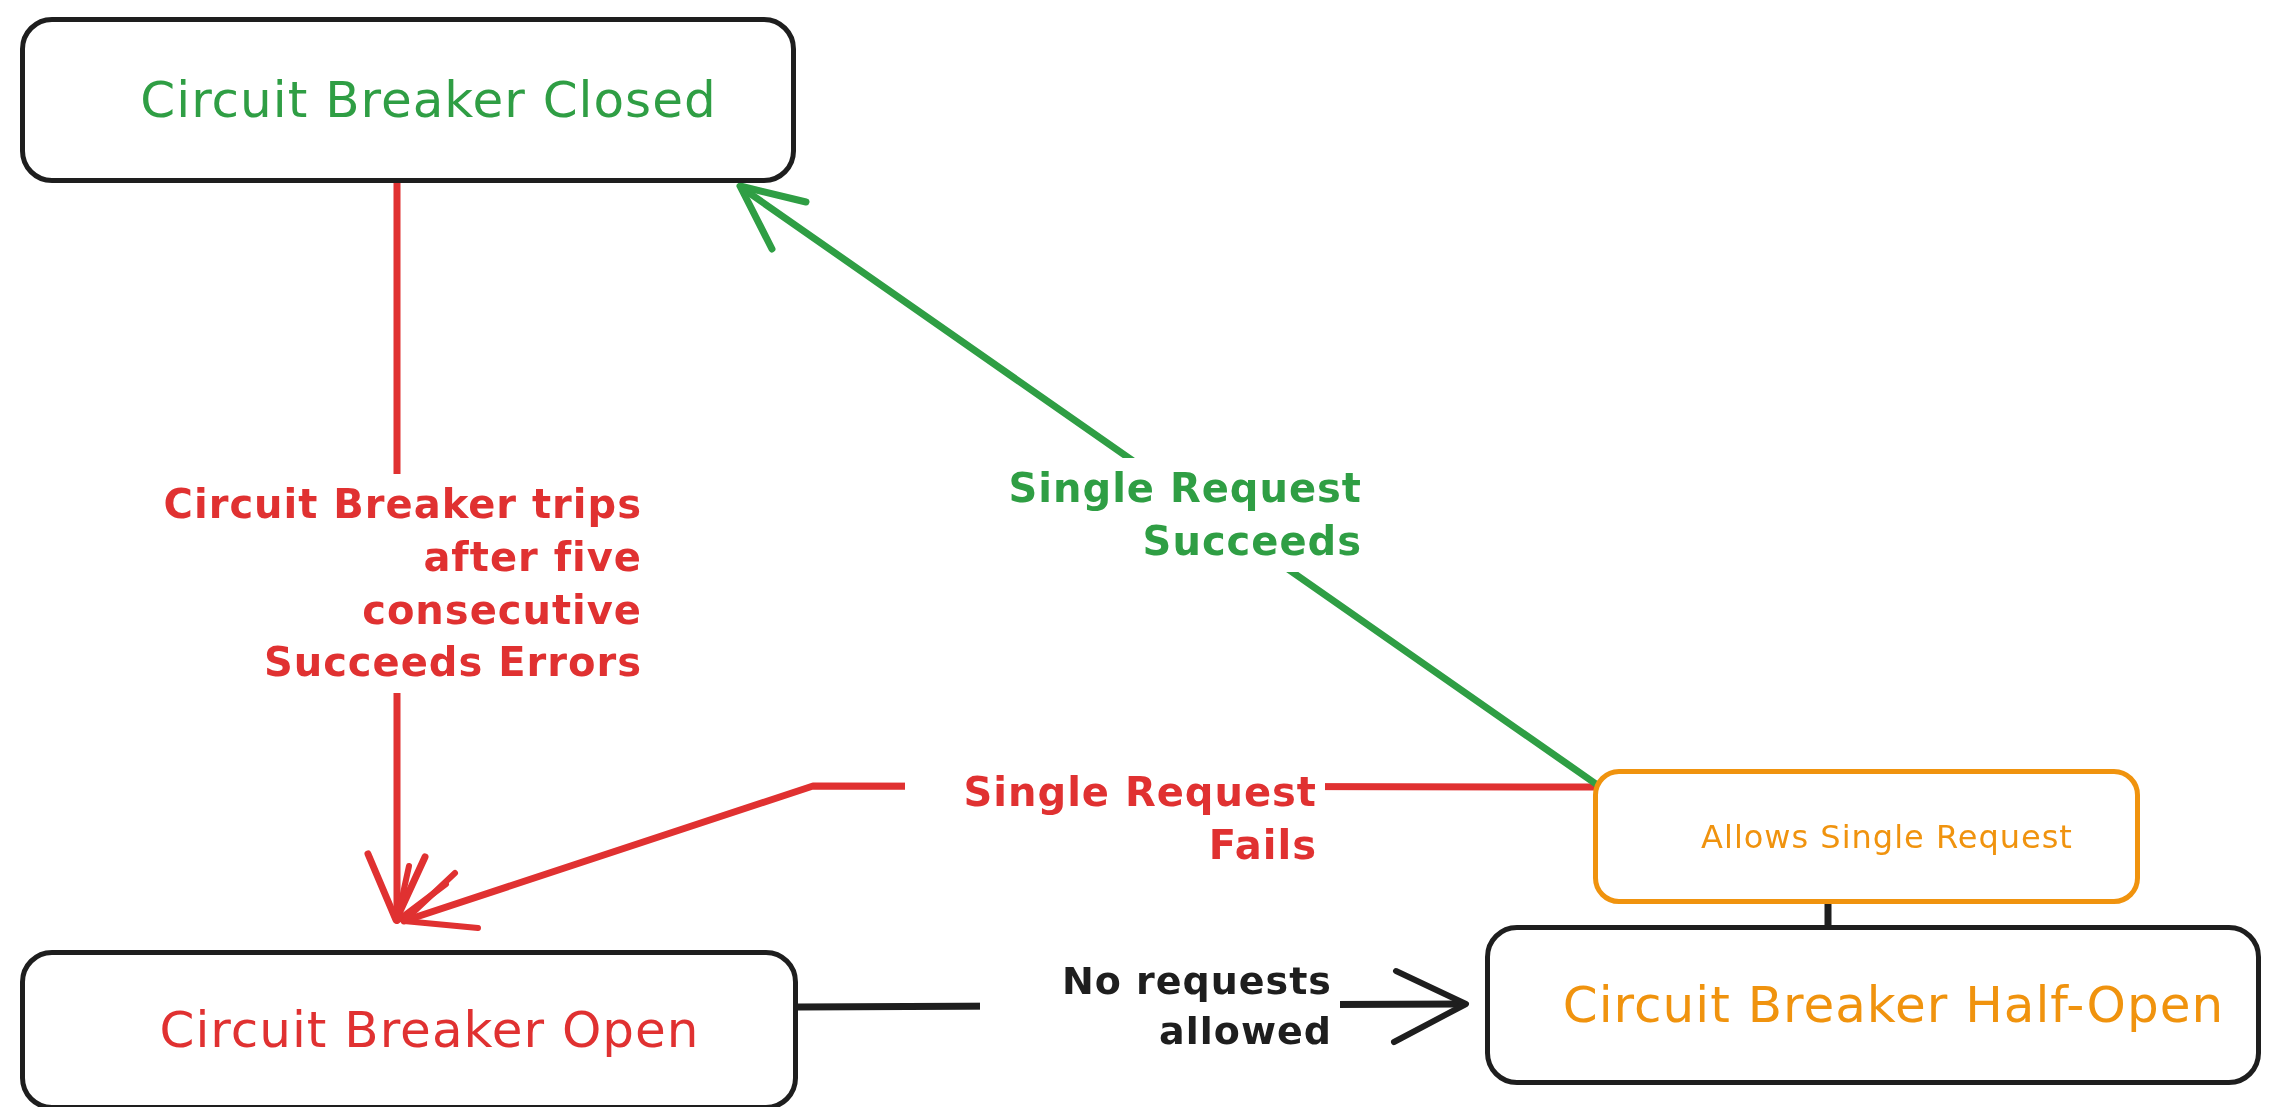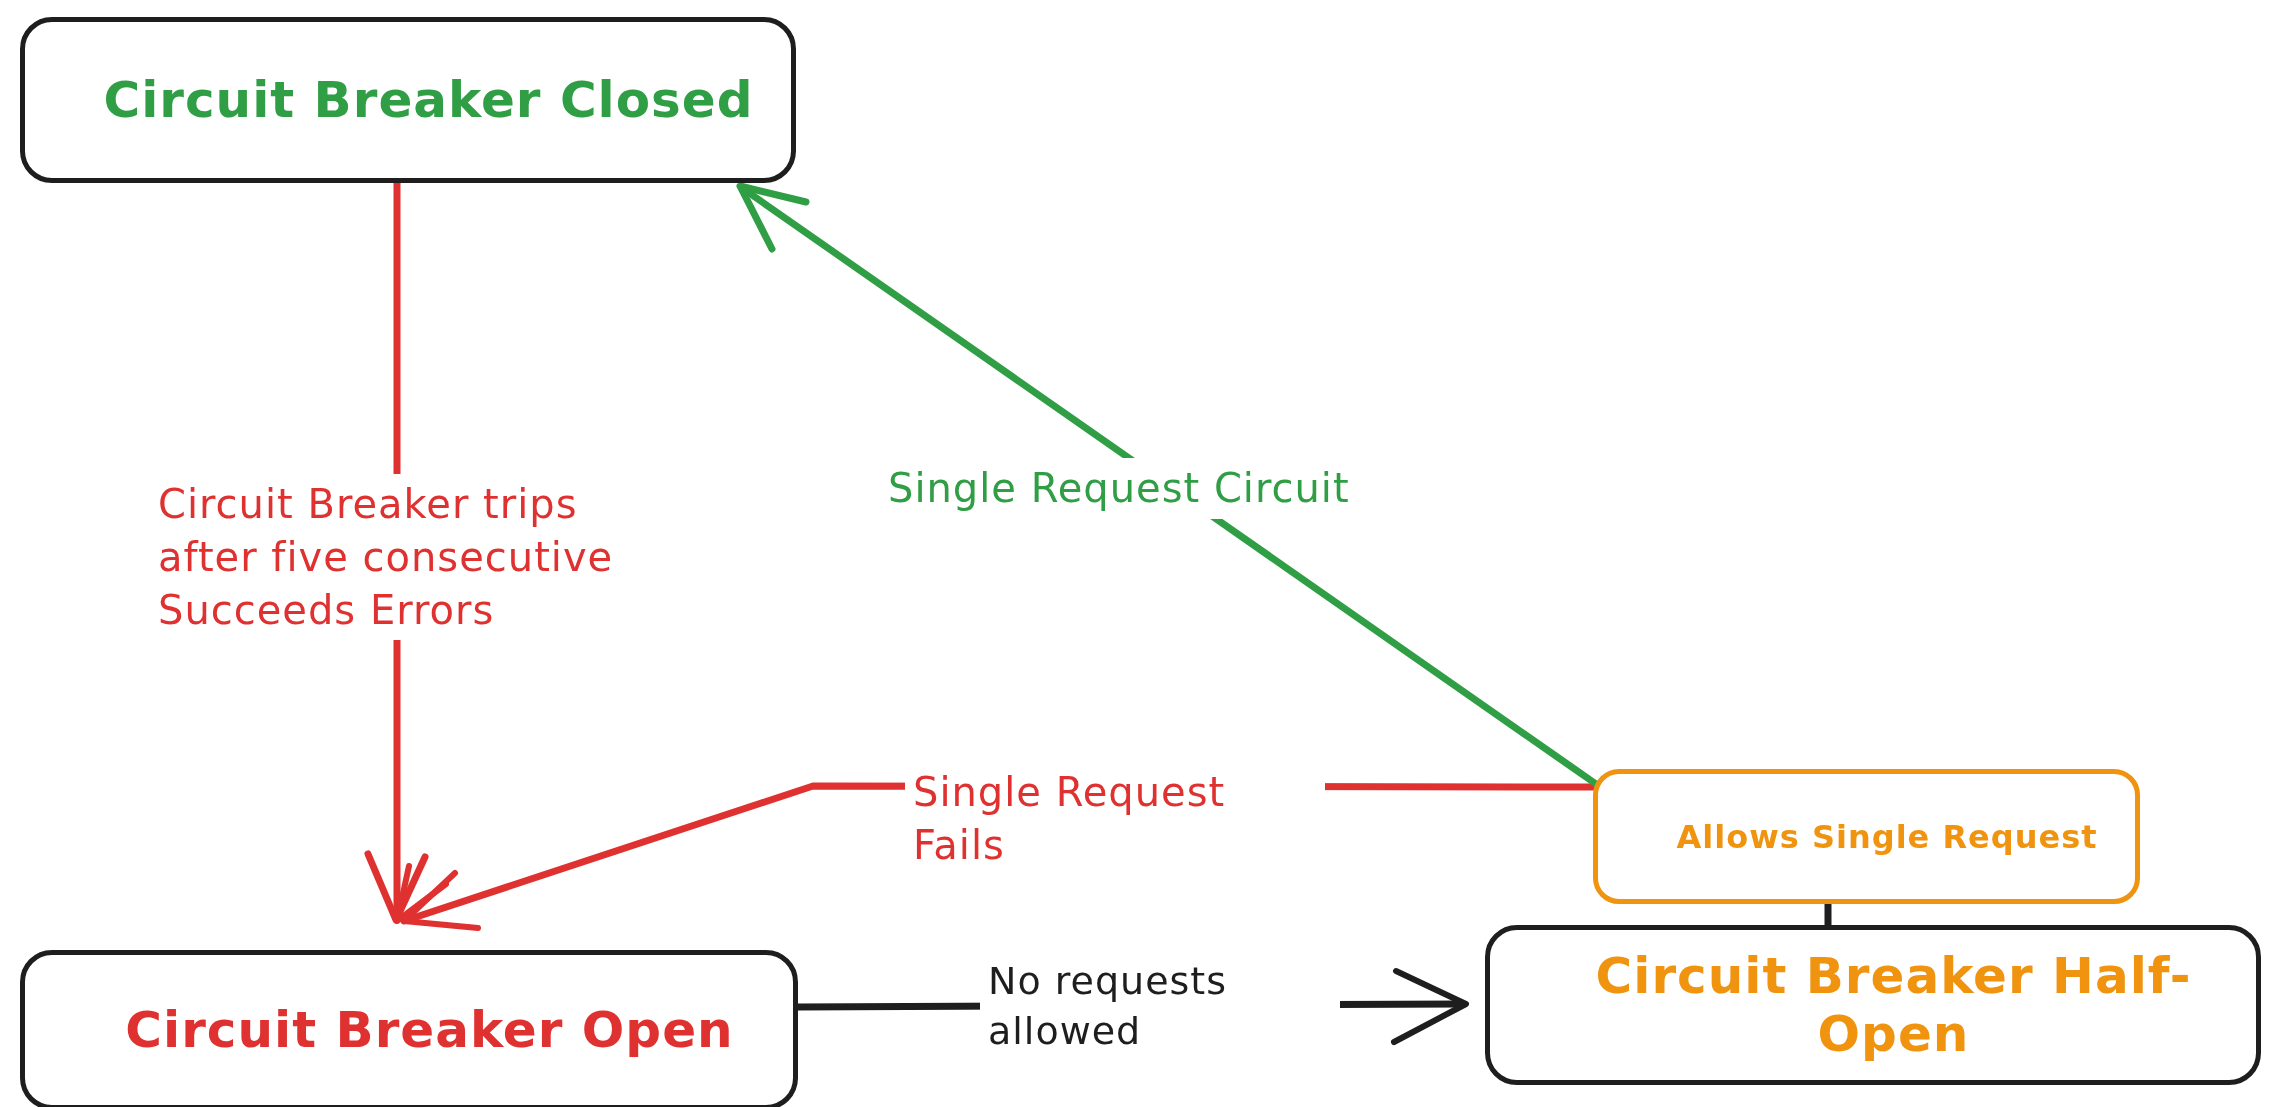--- a/index.html
+++ b/index.html
@@ -28,42 +28,42 @@
   .node {
     position: absolute;
     z-index: 3;
     background: var(--bg);
     border: 5px solid var(--ink);
     border-radius: 32px;
     display: flex;
     align-items: center;
     justify-content: center;
     text-align: center;
-    font-weight: bold;
+    font-weight: normal;
     font-size: 50px;
     letter-spacing: 1px;
     padding-left: 41px;
   }
   .node-closed   { left: 20px;   top: 17px;  width: 776px; height: 166px; color: var(--green); }
   .node-open     { left: 20px;   top: 950px; width: 778px; height: 160px; color: var(--red); justify-content: center; }
   .node-halfopen { left: 1475px; top: 925px; width: 776px; height: 160px; color: var(--orange); margin-left: 10px; }
   .node-allows {
     left: 1593px; top: 725px; width: 547px; height: 135px;
     border-color: var(--orange);
     color: var(--orange);
     font-size: 32px;
     border-radius: 26px;
     margin-top: 44px;
   }
   .edge-label {
     position: absolute;
     z-index: 2;
     background: var(--bg);
-    text-align: left;
-    font-weight: normal;
+    text-align: right;
+    font-weight: bold;
     font-size: 40px;
     line-height: 1.32;
     letter-spacing: 1px;
     padding: 4px 8px;
   }
   .label-trips    { left: 150px; top: 474px; width: 500px; color: var(--red); }
   .label-succeeds { left: 880px; top: 458px; width: 490px; color: var(--green); }
   .label-fails    { left: 905px; top: 762px; width: 420px; color: var(--red); }
   .label-delay    { left: 980px; top: 952px; width: 360px; color: var(--ink); font-size: 38px; }
 </style>
@@ -115,21 +115,21 @@
   <div class="node node-allows">
     <span>Allows Single Request</span>
   </div>
 
   <div class="edge-label label-trips">
     <div>Circuit Breaker trips</div>
     <div>after five consecutive</div>
     <div>Succeeds Errors</div>
   </div>
 
-  <div class="edge-label label-succeeds">Single Request Circuit</div>
+  <div class="edge-label label-succeeds">Single Request Succeeds</div>
 
   <div class="edge-label label-fails">Single Request Fails</div>
 
   <div class="edge-label label-delay">
     <div>No requests allowed</div>
   </div>
 
 </div>
 
 </body></html>

